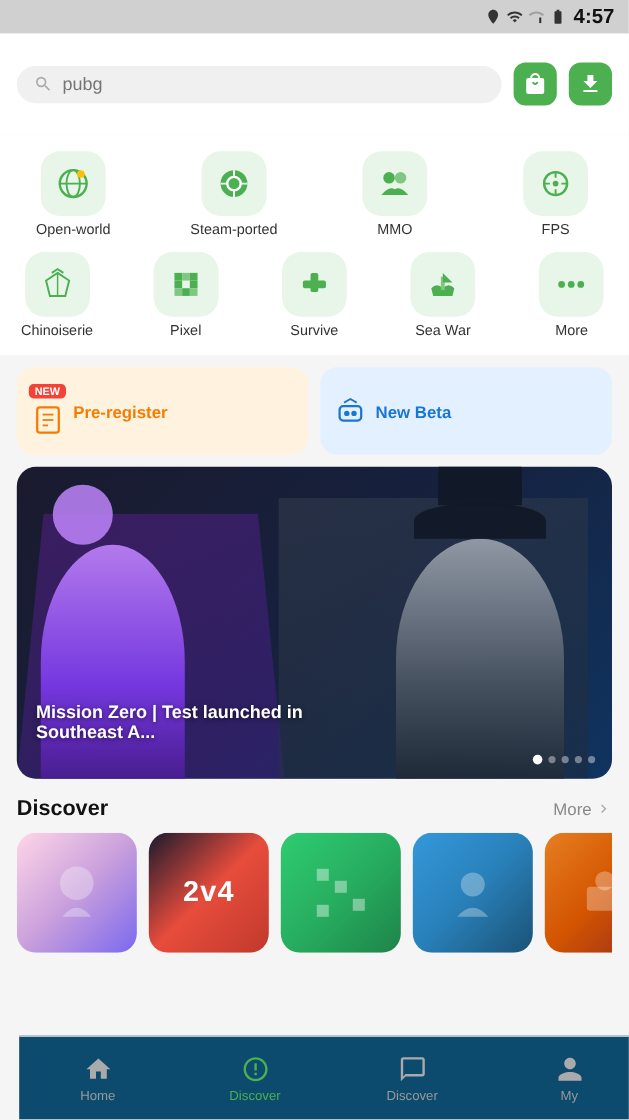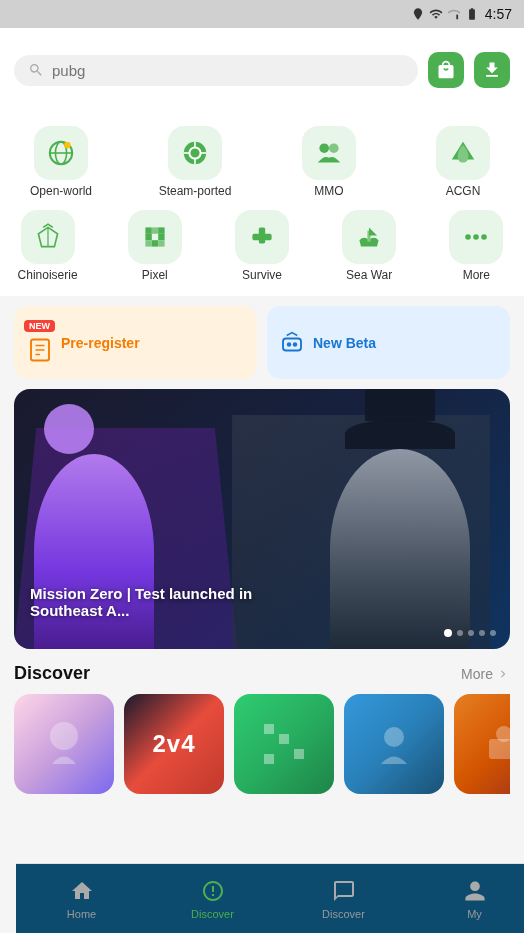--- a/index.html
+++ b/index.html
@@ -16,22 +16,22 @@
     .status-bar {
       height: 28px;
       background: #d0d0d0;
       display: flex;
       align-items: center;
       justify-content: flex-end;
       padding: 0 12px;
       gap: 6px;
     }
     .status-time {
-      font-size: 14px;
-      font-weight: 400;
+      font-size: 17px;
+      font-weight: 700;
       color: #111;
     }
     .status-icons {
       display: flex;
       align-items: center;
       gap: 4px;
     }
     .status-icon-shape {
       width: 14px;
       height: 14px;
@@ -408,30 +408,34 @@
       <div class="category-icon-wrap">
         <svg viewBox="0 0 40 40">
           <circle cx="14" cy="14" r="6" fill="#4caf50"></circle>
           <circle cx="26" cy="14" r="6" fill="#81c784"></circle>
           <path d="M6 32 Q14 22 20 26 Q26 22 34 32" fill="#4caf50"></path>
         </svg>
       </div>
       <span class="category-label">MMO</span>
     </div>
 
-    <div class="category-item">
-      <div class="category-icon-wrap">
-        <svg viewBox="0 0 40 40">
-          <path d="M20 6 L34 28 L6 28 Z" fill="#4caf50"></path>
-          <path d="M20 10 C 10 20 12 32 20 32 C 28 32 30 20 20 10" fill="#81c784"></path>
-        </svg>
-      </div>
-      <span class="category-label">ACGN</span>
-    </div>
-
+
+    <div class="category-item">
+      <div class="category-icon-wrap">
+        <svg viewBox="0 0 40 40">
+          <circle cx="20" cy="20" r="12" fill="none" stroke="#4caf50" stroke-width="2.5"></circle>
+          <circle cx="20" cy="20" r="3" fill="#4caf50"></circle>
+          <line x1="20" y1="8" x2="20" y2="14" stroke="#4caf50" stroke-width="2"></line>
+          <line x1="20" y1="26" x2="20" y2="32" stroke="#4caf50" stroke-width="2"></line>
+          <line x1="8" y1="20" x2="14" y2="20" stroke="#4caf50" stroke-width="2"></line>
+          <line x1="26" y1="20" x2="32" y2="20" stroke="#4caf50" stroke-width="2"></line>
+        </svg>
+      </div>
+      <span class="category-label">FPS</span>
+    </div>
 
   </div>
 
   <div class="category-row">
 
     <div class="category-item">
       <div class="category-icon-wrap">
         <svg viewBox="0 0 40 40">
           <path d="M20 8 L32 16 L28 32 L12 32 L8 16 Z" fill="none" stroke="#4caf50" stroke-width="2"></path>
           <path d="M14 8 L20 4 L26 8" fill="none" stroke="#4caf50" stroke-width="2"></path>

